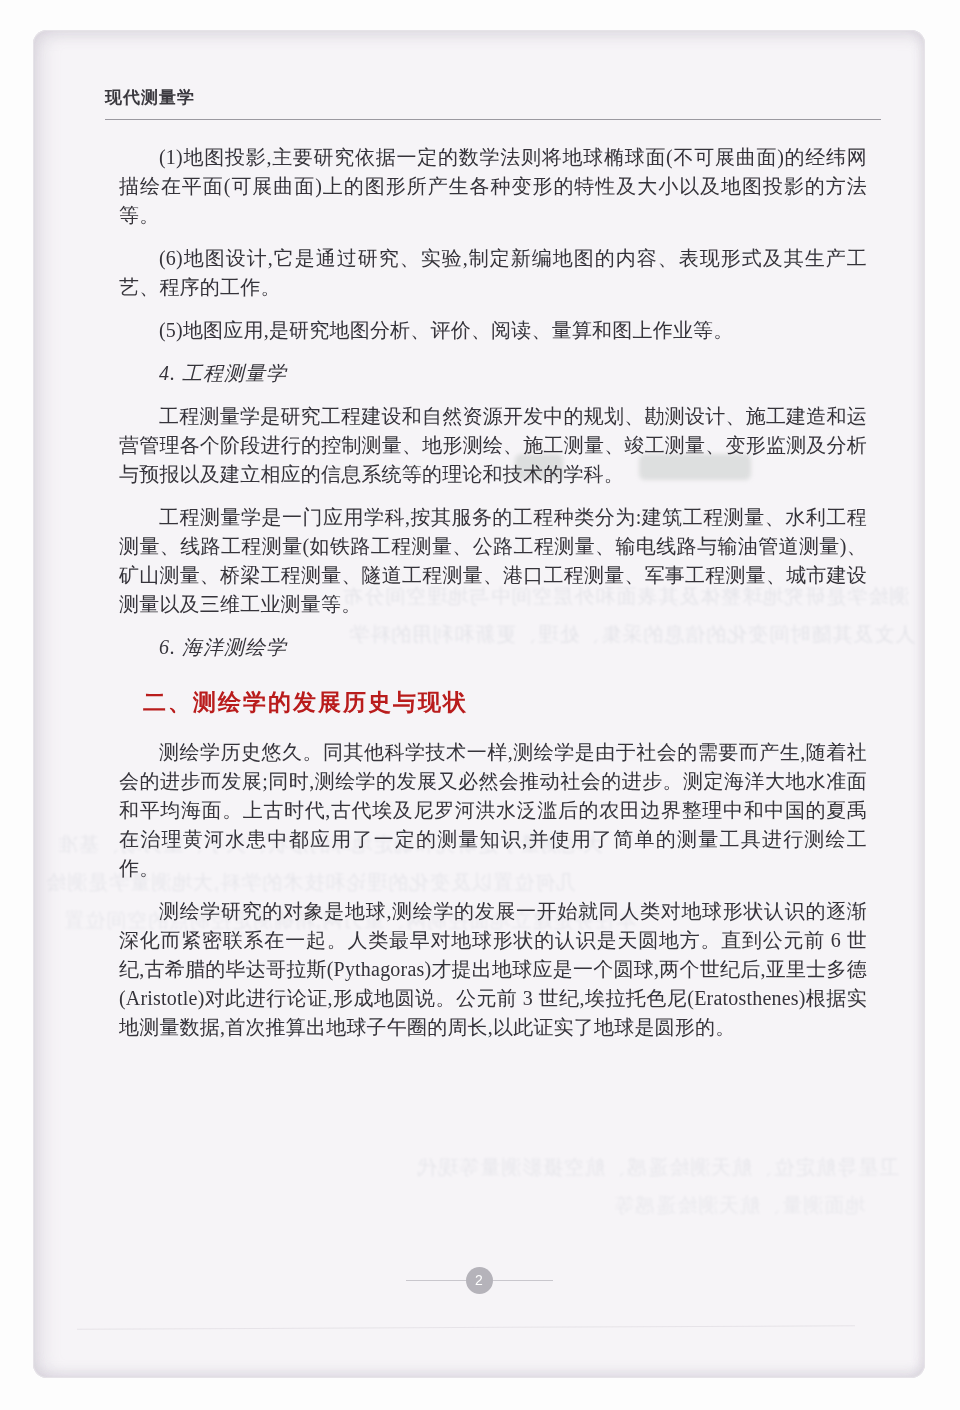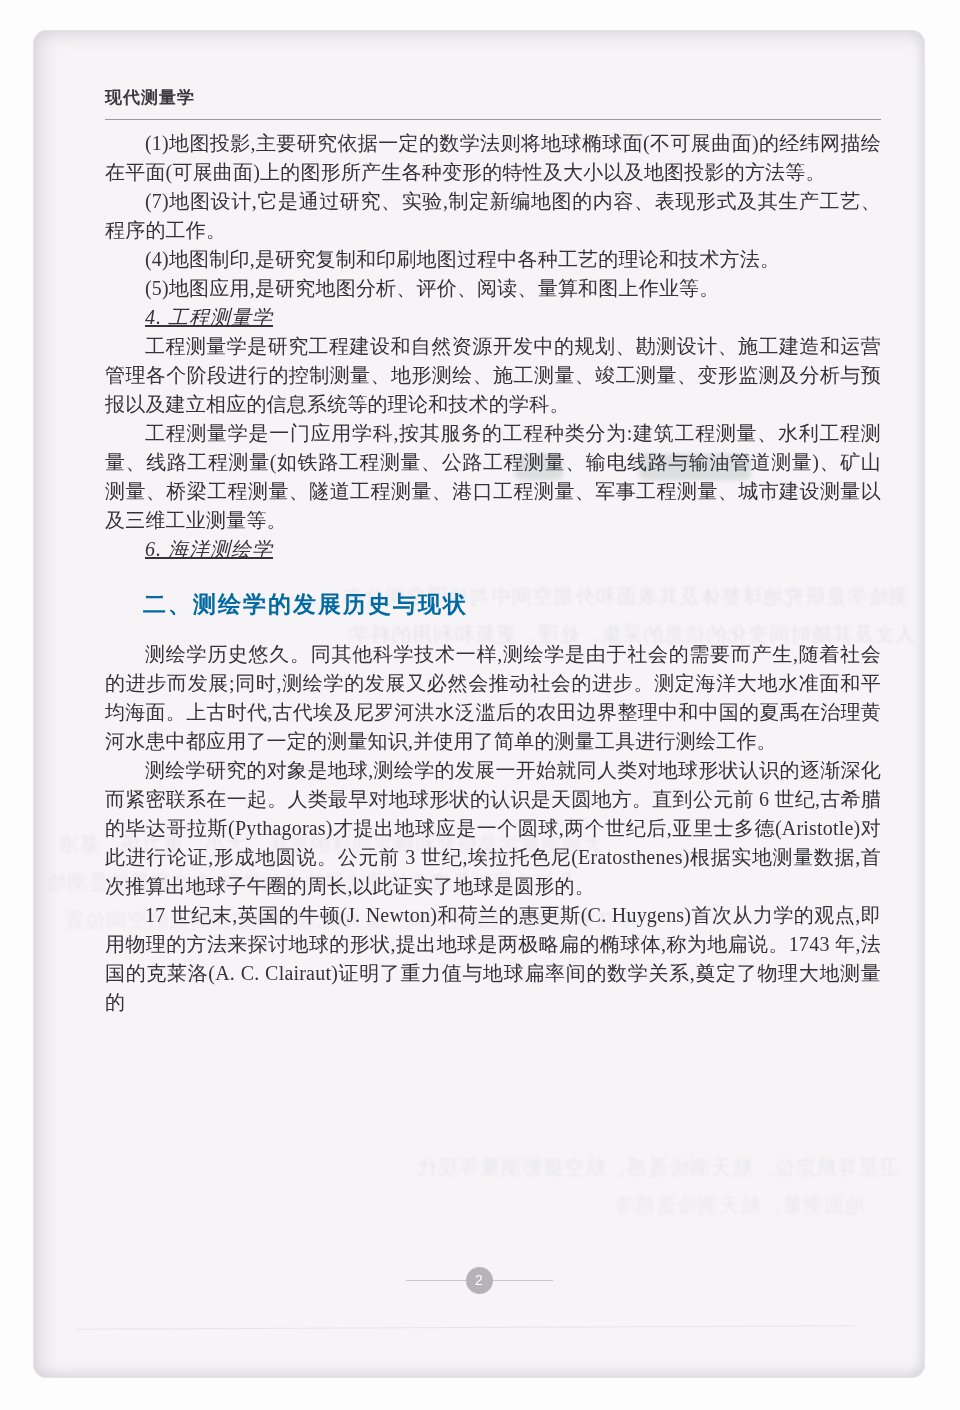--- a/index.html
+++ b/index.html
@@ -48,41 +48,40 @@
   }
   
   .content {
     position: absolute;
     left: 72px;
     right: 44px;
     top: 99px;
     color: #35333a;
   }
   .content p {
-    margin: 0;
+    margin: 14px;
     font-size: 20px;
     line-height: 29px;
     text-align: justify;
     text-indent: 2em;
     letter-spacing: .2px;
   }
   .content p.sub-heading {
     font-style: italic;
     font-weight: 500;
     letter-spacing: 1px;
-    text-decoration: underline;
   }
   .content h2.section-heading {
     margin: 25px 0 21px 0;
     font-family: "Liberation Sans", "DejaVu Sans", sans-serif;
     font-weight: 600;
     font-size: 23px;
     line-height: 30px;
     letter-spacing: 2px;
-    color: #0369a1;
+    color: #b91c1c;
     text-indent: 1.65em;
   }
   
   .pagefoot {
     position: absolute;
     left: 0;
     right: 0;
     top: 1237px;
     display: flex;
     align-items: center;
@@ -161,31 +160,29 @@
     <div class="chip chip1"></div>
     <div class="chip chip2"></div>
     <div class="crease"></div>
 
     <header class="running-header">
       <span>现代测量学</span>
     </header>
 
     <main class="content">
       <p class="body">(1)地图投影,主要研究依据一定的数学法则将地球椭球面(不可展曲面)的经纬网描绘在平面(可展曲面)上的图形所产生各种变形的特性及大小以及地图投影的方法等。</p>
-      <p class="body">(7)地图设计,它是通过研究、实验,制定新编地图的内容、表现形式及其生产工艺、程序的工作。</p>
-      <p class="body">(4)地图制印,是研究复制和印刷地图过程中各种工艺的理论和技术方法。</p>
+      <p class="body">(6)地图设计,它是通过研究、实验,制定新编地图的内容、表现形式及其生产工艺、程序的工作。</p>
       <p class="body">(5)地图应用,是研究地图分析、评价、阅读、量算和图上作业等。</p>
       <p class="sub-heading">4. 工程测量学</p>
       <p class="body">工程测量学是研究工程建设和自然资源开发中的规划、勘测设计、施工建造和运营管理各个阶段进行的控制测量、地形测绘、施工测量、竣工测量、变形监测及分析与预报以及建立相应的信息系统等的理论和技术的学科。</p>
       <p class="body">工程测量学是一门应用学科,按其服务的工程种类分为:建筑工程测量、水利工程测量、线路工程测量(如铁路工程测量、公路工程测量、输电线路与输油管道测量)、矿山测量、桥梁工程测量、隧道工程测量、港口工程测量、军事工程测量、城市建设测量以及三维工业测量等。</p>
       <p class="sub-heading">6. 海洋测绘学</p>
       <h2 class="section-heading">二、测绘学的发展历史与现状</h2>
       <p class="body">测绘学历史悠久。同其他科学技术一样,测绘学是由于社会的需要而产生,随着社会的进步而发展;同时,测绘学的发展又必然会推动社会的进步。测定海洋大地水准面和平均海面。上古时代,古代埃及尼罗河洪水泛滥后的农田边界整理中和中国的夏禹在治理黄河水患中都应用了一定的测量知识,并使用了简单的测量工具进行测绘工作。</p>
       <p class="body">测绘学研究的对象是地球,测绘学的发展一开始就同人类对地球形状认识的逐渐深化而紧密联系在一起。人类最早对地球形状的认识是天圆地方。直到公元前 6 世纪,古希腊的毕达哥拉斯(Pythagoras)才提出地球应是一个圆球,两个世纪后,亚里士多德(Aristotle)对此进行论证,形成地圆说。公元前 3 世纪,埃拉托色尼(Eratosthenes)根据实地测量数据,首次推算出地球子午圈的周长,以此证实了地球是圆形的。</p>
-      <p class="body">17 世纪末,英国的牛顿(J. Newton)和荷兰的惠更斯(C. Huygens)首次从力学的观点,即用物理的方法来探讨地球的形状,提出地球是两极略扁的椭球体,称为地扁说。1743 年,法国的克莱洛(A. C. Clairaut)证明了重力值与地球扁率间的数学关系,奠定了物理大地测量的</p>
     </main>
 
     <footer class="pagefoot">
       <span class="rule"></span>
       <span class="pagenum">2</span>
       <span class="rule"></span>
     </footer>
 
   </div>
 </div>

